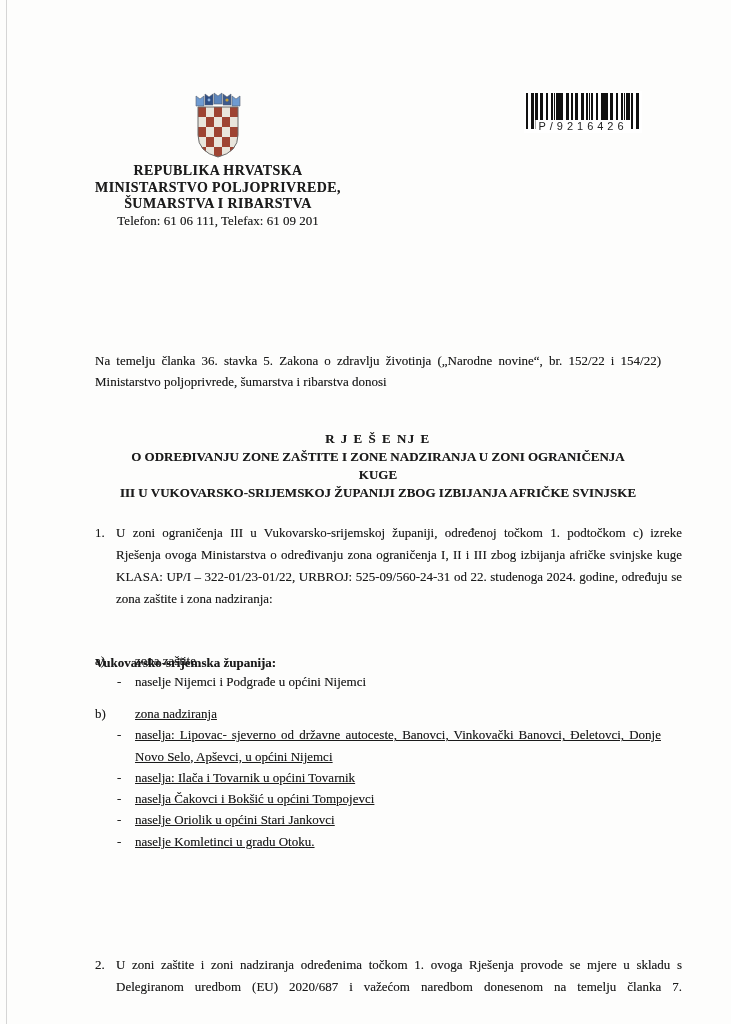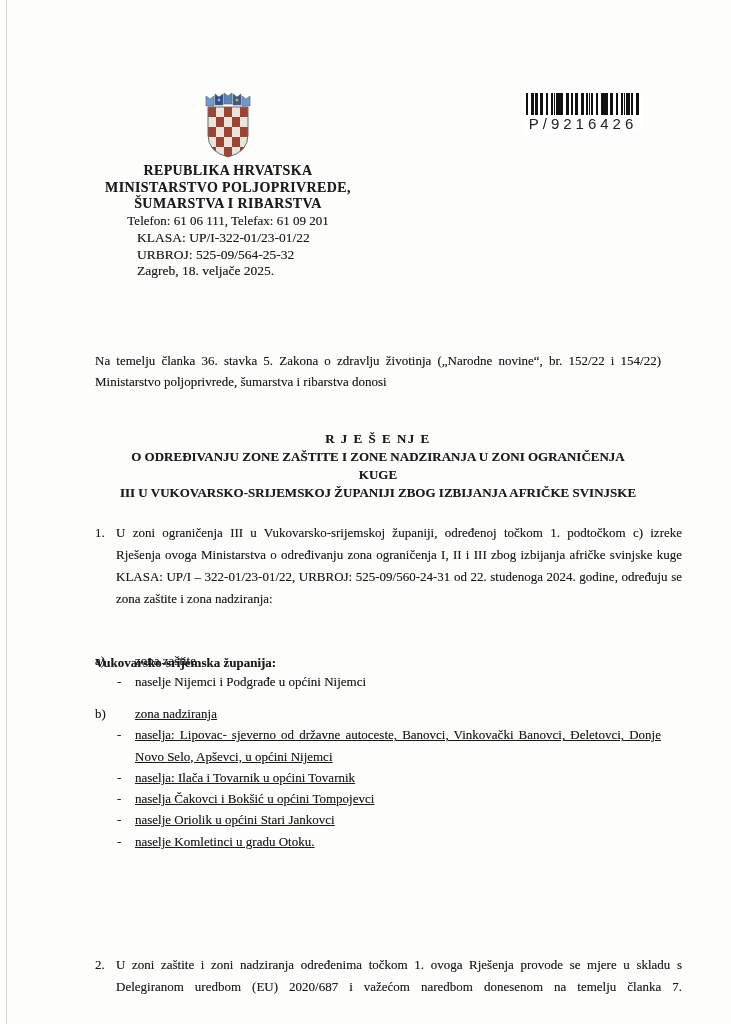--- a/index.html
+++ b/index.html
@@ -13,21 +13,21 @@
     overflow:hidden;
     text-shadow:0 0 .5px rgba(25,25,25,.45);
   }
   .scan-edge{
     position:absolute;left:6px;top:0;width:1px;height:100%;
     background:rgba(110,110,110,.28);
   }
 
   
   .letterhead{
-    position:absolute;left:45px;top:92px;width:366px;
+    position:absolute;left:35px;top:92px;width:366px;
     text-align:center;font-size:13px;line-height:16.5px;
   }
   .coat-of-arms{display:block;margin:0 auto 5px auto;}
   .lh-bold{font-weight:bold;font-size:14px;letter-spacing:.4px;}
   .lh-klasa-block{
     margin-top:1px;margin-left:92px;text-align:left;font-size:13.5px;line-height:16.5px;
   }
 
   
   .barcode{
@@ -38,21 +38,21 @@
     position:absolute;left:2px;top:2px;right:2px;height:36px;
     background:
       repeating-linear-gradient(90deg,#111 0 2px,transparent 2px 5px),
       repeating-linear-gradient(90deg,#111 0 1px,transparent 1px 7px),
       repeating-linear-gradient(90deg,transparent 0 9px,#111 9px 12px,transparent 12px 23px);
   }
   .barcode-label{
     position:absolute;left:50%;bottom:1px;transform:translateX(-50%);
     background:#fff;padding:0 3px;
     font-family:"Liberation Sans","DejaVu Sans",sans-serif;
-    font-size:15px;letter-spacing:4px;color:#222;white-space:nowrap;
+    font-size:11px;letter-spacing:4px;color:#222;white-space:nowrap;
     text-shadow:none;
   }
 
   
   .col{position:absolute;left:95px;width:566px;font-size:13px;line-height:21px;}
 
   .intro{top:337px;text-align:justify;}
 
   .doc-title{top:430px;text-align:center;font-weight:bold;font-size:13px;line-height:18px;}
   .doc-title .t-head{letter-spacing:1.5px;}
@@ -111,25 +111,20 @@
             <rect x="20" y="55" width="8" height="10"></rect>
             <rect x="36" y="55" width="8" height="10"></rect>
         </g>
       </g>
       <path d="M4 15 L44 15 L44 43 Q44 60 24 65 Q4 60 4 43 Z" fill="none" stroke="#6b6b6b" stroke-width="1"></path>
     </svg>
     <div class="lh-bold">REPUBLIKA HRVATSKA</div>
     <div class="lh-bold">MINISTARSTVO POLJOPRIVREDE,</div>
     <div class="lh-bold">ŠUMARSTVA I RIBARSTVA</div>
     <div>Telefon: 61 06 111, Telefax: 61 09 201</div>
-    <div class="lh-klasa-block">
-      <div>KLASA: UP/I-322-01/23-01/22</div>
-      <div>URBROJ: 525-09/564-25-32</div>
-      <div>Zagreb, 18. veljače 2025.</div>
-    </div>
   </div>
 
   <div class="barcode">
     <div class="barcode-bars"></div>
     <div class="barcode-label">P/9216426</div>
   </div>
 
   <p class="col intro">Na temelju članka 36. stavka 5. Zakona o zdravlju životinja („Narodne novine“, br. 152/22 i 154/22) Ministarstvo poljoprivrede, šumarstva i ribarstva donosi</p>
 
   <div class="col doc-title">

